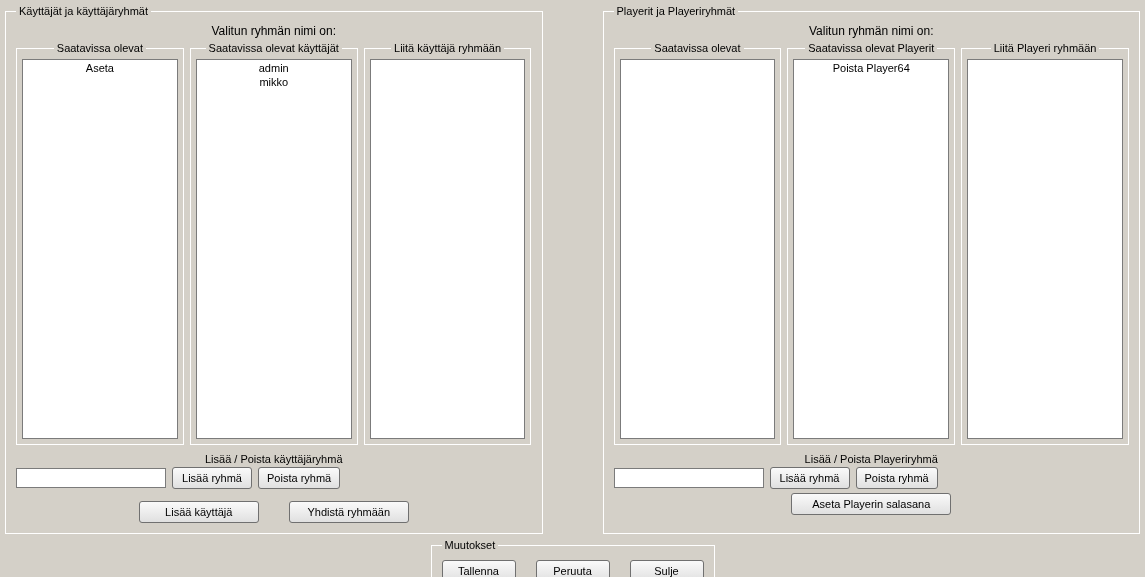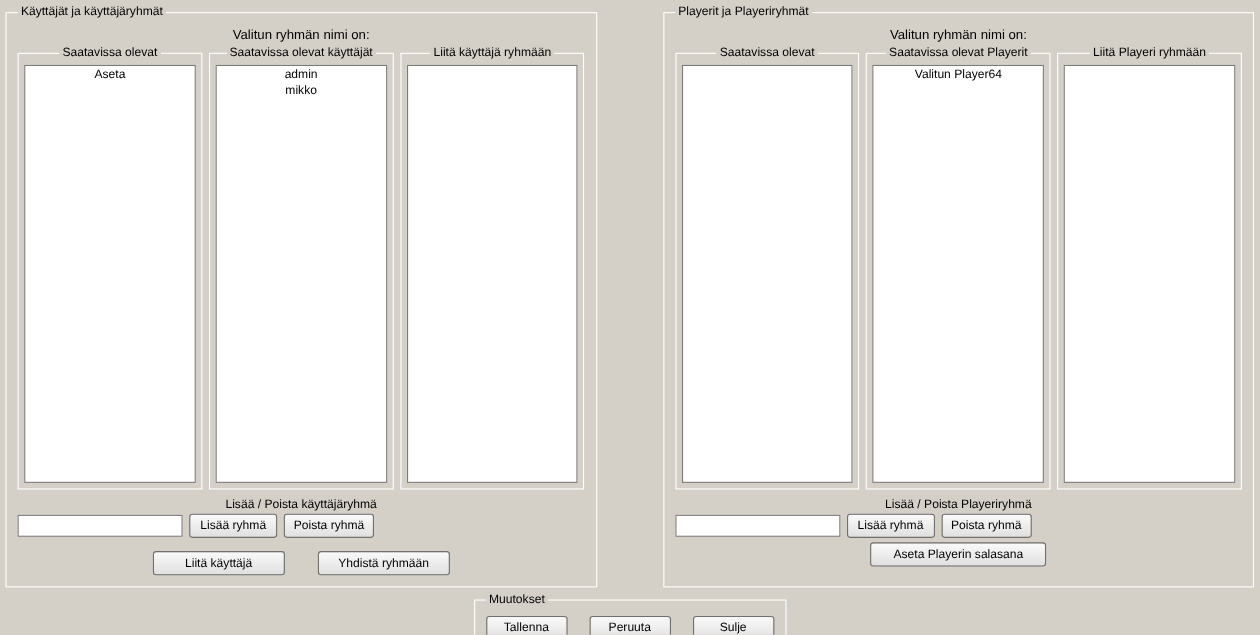--- a/index.html
+++ b/index.html
@@ -154,38 +154,38 @@
     </div>
 
     <div class="addremove-label">Lisää / Poista käyttäjäryhmä</div>
     <div class="addremove-row">
       <input type="text" style="width: 150px;" value="">
       <button>Lisää ryhmä</button>
       <button>Poista ryhmä</button>
     </div>
 
     <div class="bottom-buttons">
-      <button>Liitä käyttäjä</button>
+      <button>Lisää käyttäjä</button>
       <button>Yhdistä ryhmään</button>
     </div>
   </fieldset>
 
   <fieldset class="outer-right">
     <legend>Playerit ja Playeriryhmät</legend>
     <div class="selected-name">Valitun ryhmän nimi on:</div>
 
     <div class="list-row">
       <fieldset>
         <legend>Saatavissa olevat</legend>
         <div class="listbox" id="player-groups-list"></div>
       </fieldset>
       <fieldset>
         <legend>Saatavissa olevat Playerit</legend>
         <div class="listbox" id="players-list">
-            <div>Valitun Player64</div>
+            <div>Poista Player64</div>
           </div>
       </fieldset>
       <fieldset>
         <legend>Liitä Playeri ryhmään</legend>
         <div class="listbox" id="player-attach-list"></div>
       </fieldset>
     </div>
 
     <div class="addremove-label">Lisää / Poista Playeriryhmä</div>
     <div class="addremove-row">

